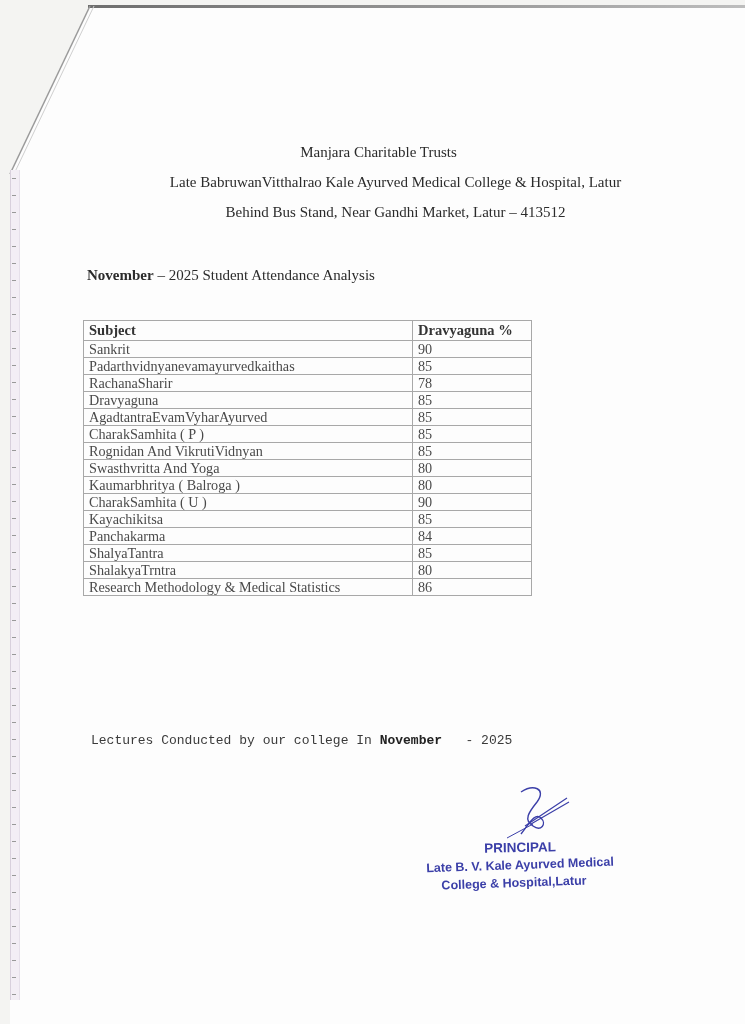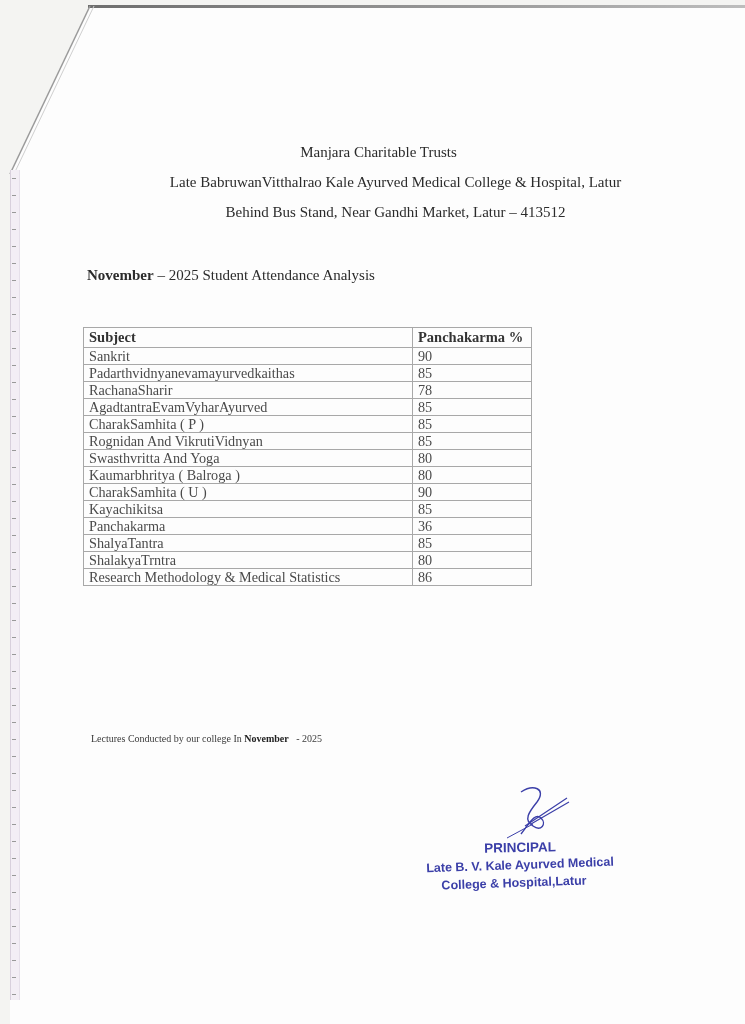--- a/index.html
+++ b/index.html
@@ -80,21 +80,21 @@
       position: absolute;
       left: 87px;
       top: 267px;
       font-size: 15px;
       color: #2b2b2b;
     }
     .report-title b { font-weight: bold; }
     table.att {
       position: absolute;
       left: 83px;
-      top: 327px;
+      top: 320px;
       border-collapse: collapse;
       font-size: 14.2px;
       color: #4a4a4a;
     }
     table.att td, table.att th {
       border: 1px solid #a8a8a8;
       padding: 0 5px;
       height: 16px;
       line-height: 16px;
       text-align: left;
@@ -107,22 +107,23 @@
       font-size: 14.5px;
       height: 19px;
       line-height: 19px;
     }
     table.att td.subj, table.att th.subj { width: 318px; }
     table.att td.val, table.att th.val { width: 108px; }
     .lectures {
       position: absolute;
       left: 91px;
       top: 733px;
-      font-size: 10px;
+      font-size: 13px;
       color: #3a3a3a;
+      font-family: Liberation Mono, monospace;
     }
     .lectures b { color: #222; }
     .stamp {
       position: absolute;
       left: 415px;
       top: 780px;
       width: 210px;
       color: #3b3fa8;
       font-family: "Liberation Sans", "DejaVu Sans", sans-serif;
       font-weight: bold;
@@ -224,37 +225,41 @@
   <div class="header-line h3">Behind Bus Stand, Near Gandhi Market, Latur – 413512</div>
 
   <div class="report-title">
     <b>November</b><span> – 2025 Student Attendance Analysis</span>
   </div>
 
   <table class="att">
     <thead>
       <tr>
         <th class="subj">Subject</th>
-        <th class="val">Panchakarma %</th>
+        <th class="val">Dravyaguna %</th>
       </tr>
     </thead>
     <tbody id="rows">
         <tr>
           <td class="subj">Sankrit</td>
           <td class="val">90</td>
         </tr>
         <tr>
           <td class="subj">Padarthvidnyanevamayurvedkaithas</td>
           <td class="val">85</td>
         </tr>
         <tr>
           <td class="subj">RachanaSharir</td>
           <td class="val">78</td>
         </tr>
         <tr>
+          <td class="subj">Dravyaguna</td>
+          <td class="val">85</td>
+        </tr>
+        <tr>
           <td class="subj">AgadtantraEvamVyharAyurved</td>
           <td class="val">85</td>
         </tr>
         <tr>
           <td class="subj">CharakSamhita ( P )</td>
           <td class="val">85</td>
         </tr>
         <tr>
           <td class="subj">Rognidan And VikrutiVidnyan</td>
           <td class="val">85</td>
@@ -270,21 +275,21 @@
         <tr>
           <td class="subj">CharakSamhita ( U )</td>
           <td class="val">90</td>
         </tr>
         <tr>
           <td class="subj">Kayachikitsa</td>
           <td class="val">85</td>
         </tr>
         <tr>
           <td class="subj">Panchakarma</td>
-          <td class="val">36</td>
+          <td class="val">84</td>
         </tr>
         <tr>
           <td class="subj">ShalyaTantra</td>
           <td class="val">85</td>
         </tr>
         <tr>
           <td class="subj">ShalakyaTrntra</td>
           <td class="val">80</td>
         </tr>
         <tr>

